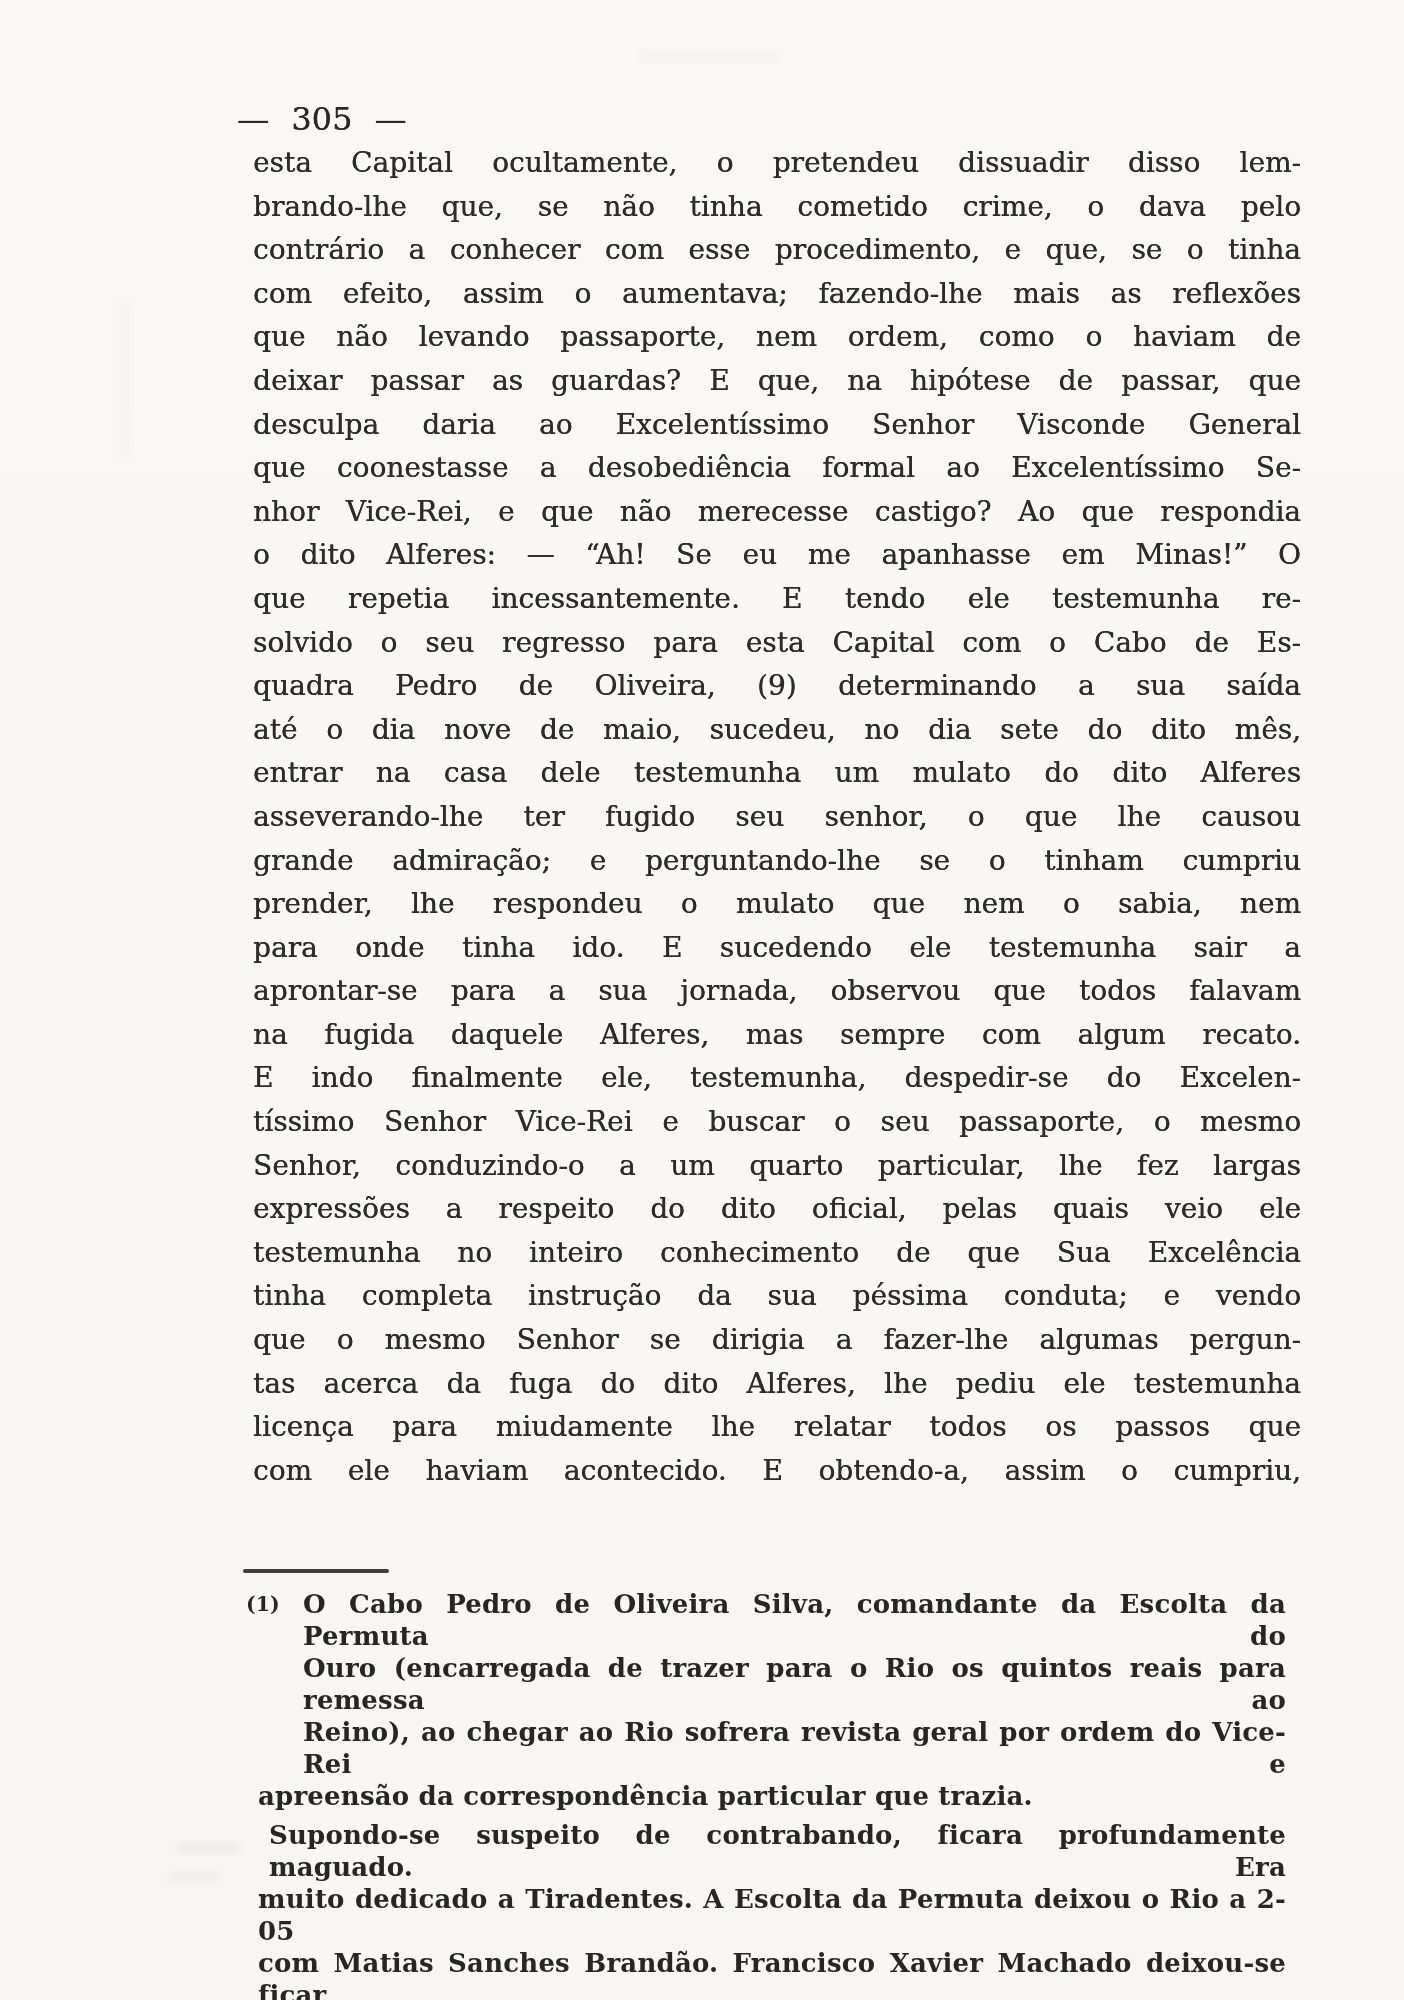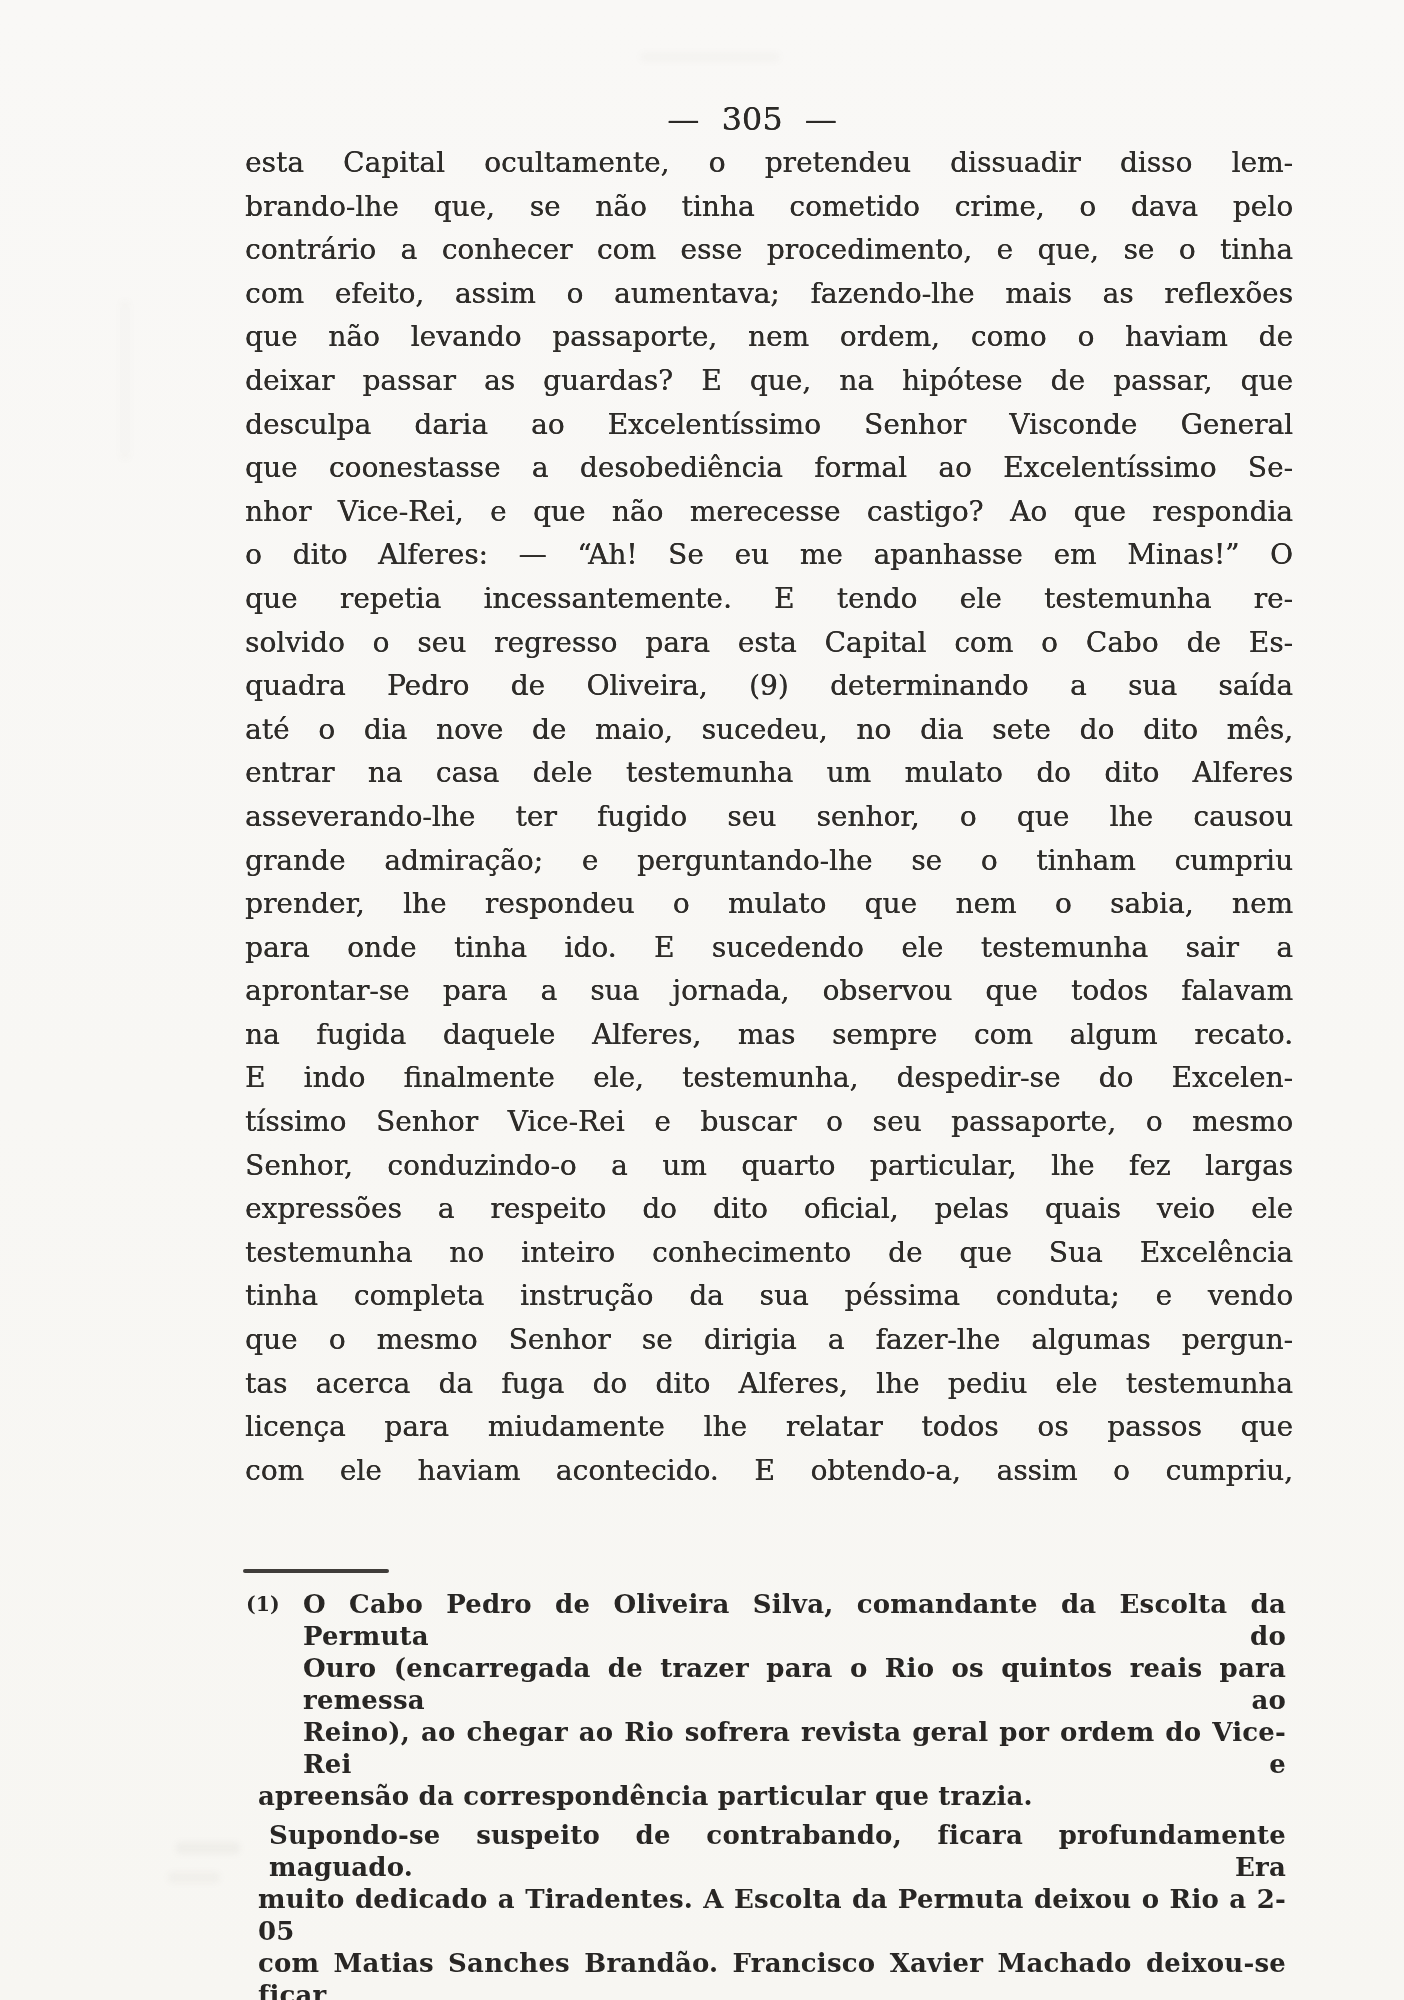--- a/index.html
+++ b/index.html
@@ -12,30 +12,29 @@
     position: relative;
     width: 1404px; height: 2000px;
     background: linear-gradient(180deg, #f9f8f6 0%, #f8f7f4 55%, #f7f6f2 100%);
     overflow: hidden;
     color: #2e2c29;
   }
   
   .running-head {
     position: absolute;
     left: 237px; top: 100px; width: 1030px;
-    text-align: center;
     font-size: 32px;
     color: #2c2a27;
     word-spacing: 12px;
     text-shadow: 0.3px 0 0 currentColor;
   }
   
   .body-block {
     position: absolute;
-    left: 245px; top: 141px; width: 1048px;
+    left: 253px; top: 141px; width: 1048px;
   }
   .bline {
     font-size: 28px;
     line-height: 43.6px;
     text-align: justify;
     text-align-last: justify;
     white-space: normal;
     color: #2e2c29;
     text-shadow: 0.3px 0 0 currentColor;
   }

